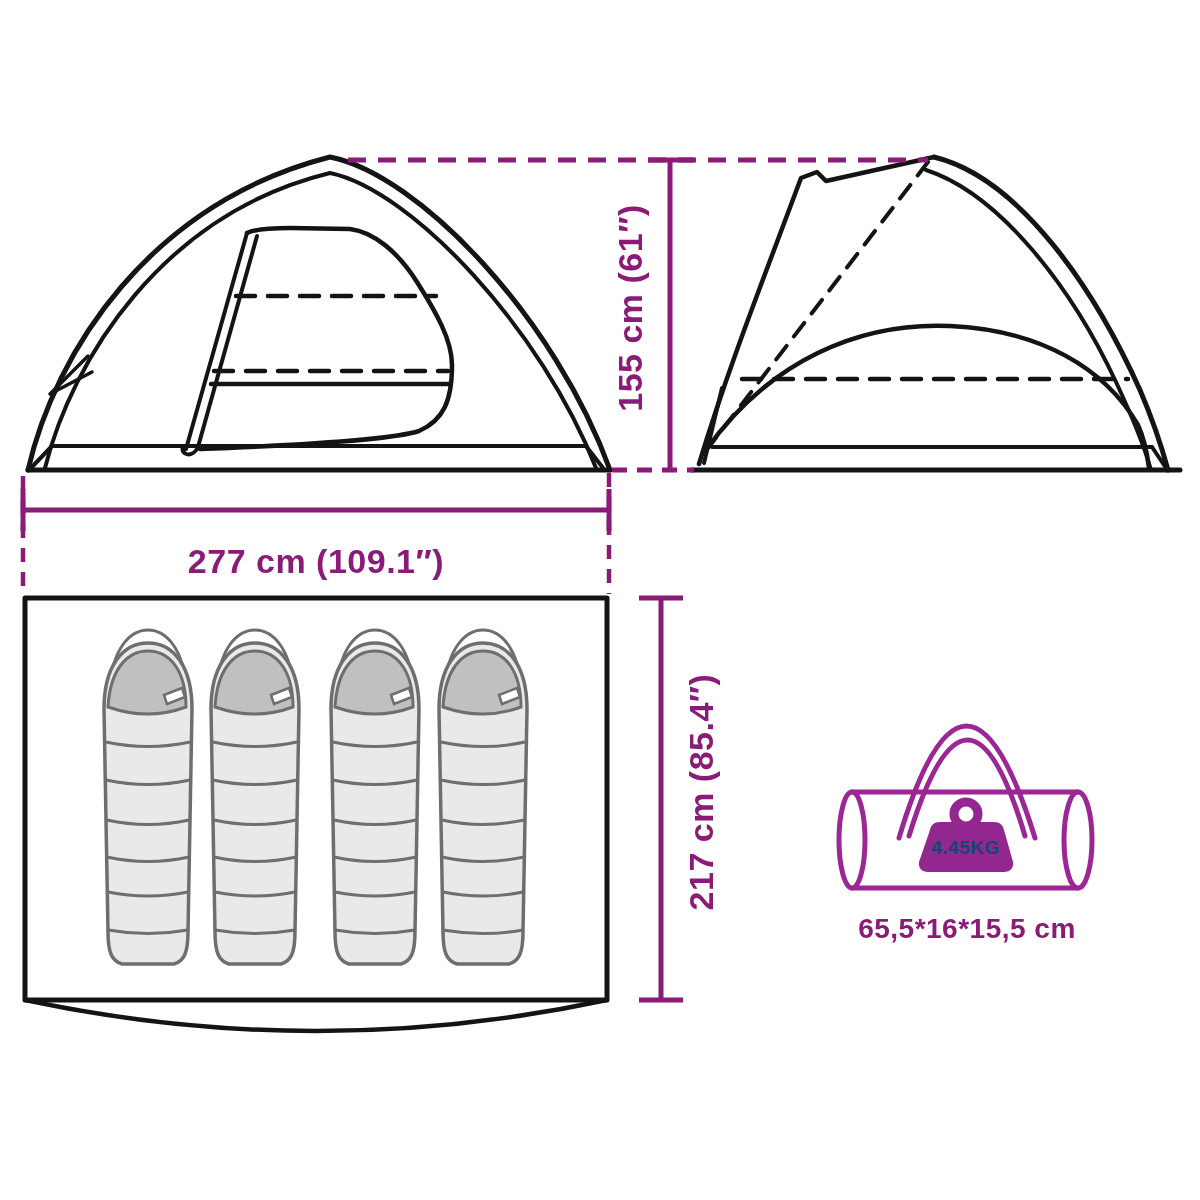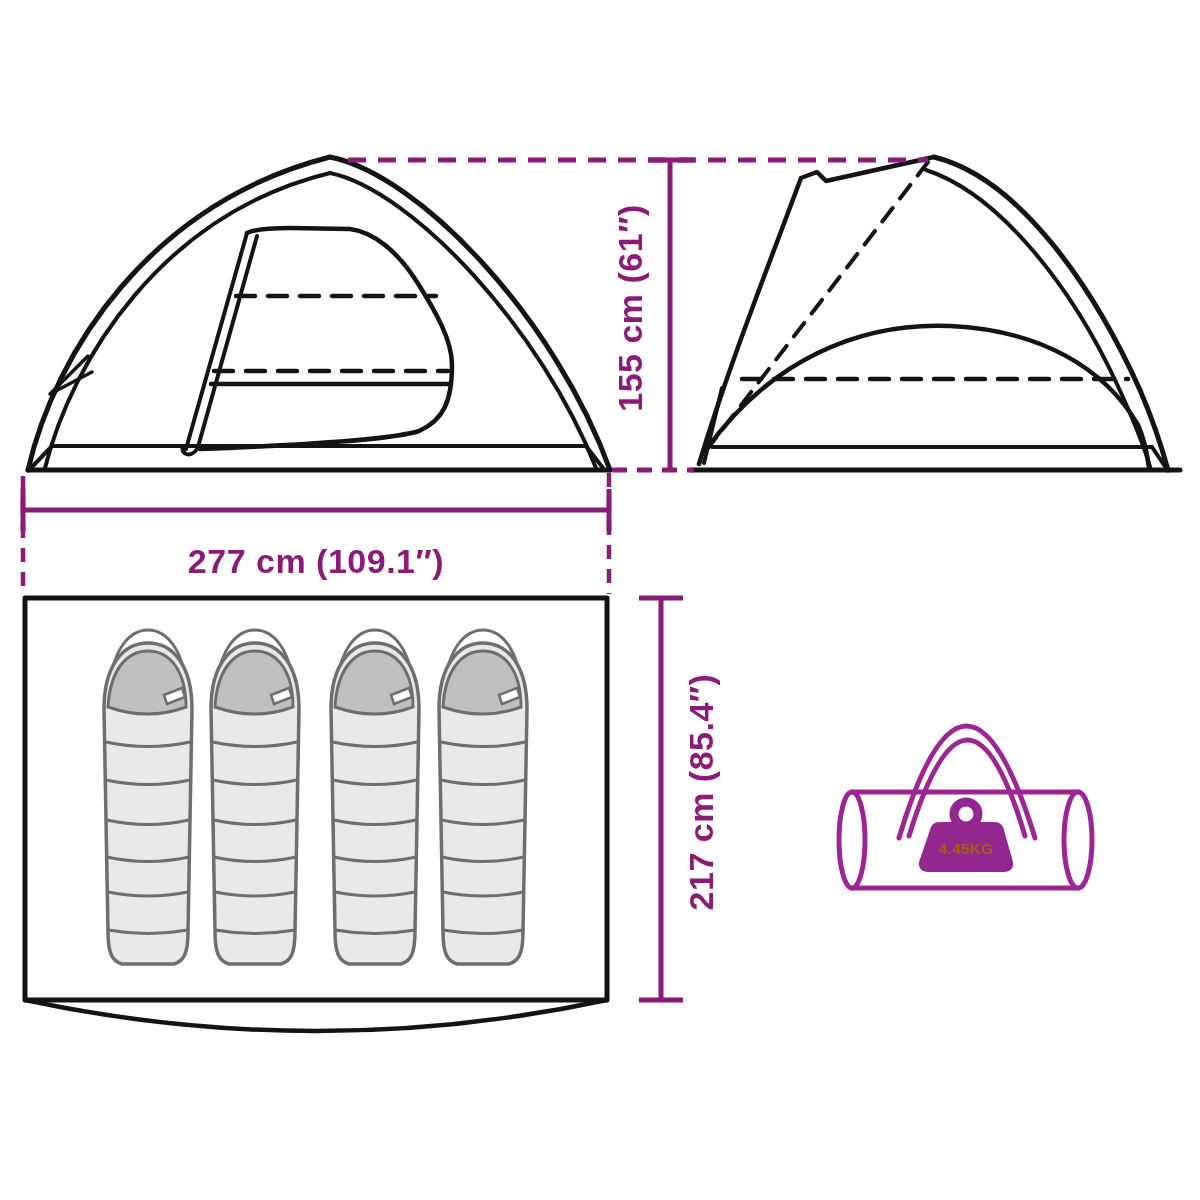--- a/index.html
+++ b/index.html
@@ -7,21 +7,21 @@
     position:relative; width:1200px; height:1200px; background:#ffffff;
     font-family:"Liberation Sans", sans-serif; overflow:hidden;
   }
   svg.diagram { position:absolute; left:0; top:0; }
   .dim-label {
     position:absolute; color:#8a1b76; font-weight:700; font-size:34px;
     white-space:nowrap; transform:translate(-50%,-50%); letter-spacing:0.5px;
   }
   .dim-label.vertical { transform:translate(-50%,-50%) rotate(-90deg); }
   .bag-weight-label {
-    position:absolute; color:#a16207; font-weight:700; font-size:15px;
+    position:absolute; color:#0c4a6e; font-weight:700; font-size:19px;
     white-space:nowrap; transform:translate(-50%,-50%); letter-spacing:0.5px;
   }
   .bag-size-label {
     position:absolute; color:#8a1b76; font-weight:700; font-size:28px;
     white-space:nowrap; transform:translate(-50%,-50%); letter-spacing:0.5px;
   }
 </style>
 </head>
 <body>
 
@@ -147,14 +147,15 @@
   </svg>
 
   <div class="dim-label" style="left:316px; top:561px;">277 cm (109.1″)</div>
 
   <div class="dim-label vertical" style="left:630px; top:308px;">155 cm (61″)</div>
 
   <div class="dim-label vertical" style="left:701px; top:792px;">217 cm (85.4″)</div>
 
   <div class="bag-weight-label" style="left:966px; top:848px;">4.45KG</div>
 
+  <div class="bag-size-label" style="left:967px; top:929px;">65,5*16*15,5 cm</div>
 
 </div>
 
 </body></html>

